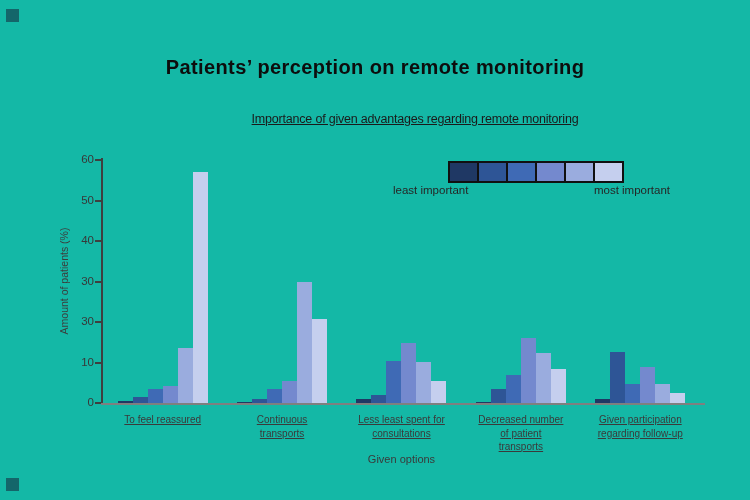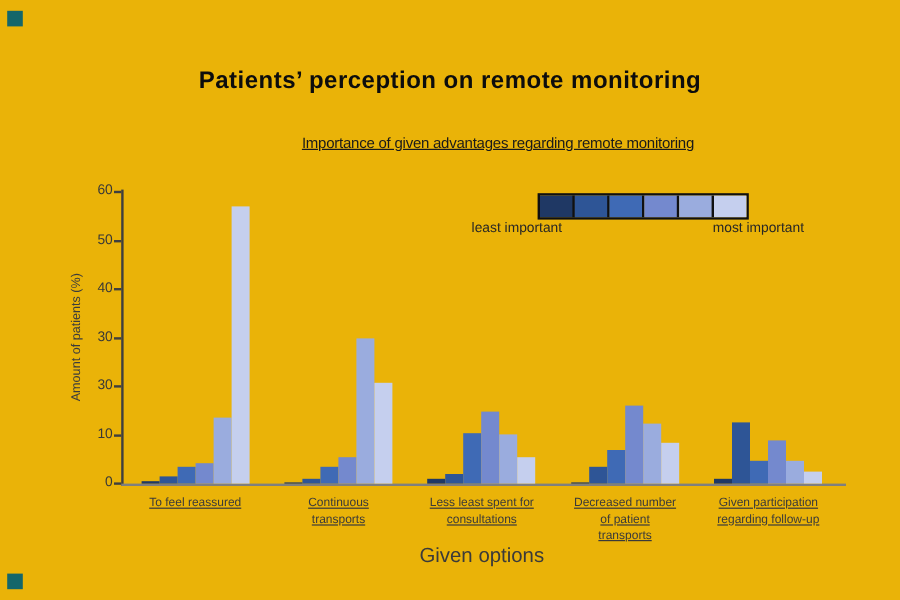--- a/index.html
+++ b/index.html
@@ -1,35 +1,35 @@
 <!DOCTYPE html>
 <html><head>
 <meta charset="utf-8">
 <style>
   html,body{margin:0;padding:0;background:#fff;}
-  .canvas{position:relative;width:750px;height:500px;background:#eab308;
+  .canvas{position:relative;width:750px;height:500px;background:#14b8a6;
           font-family:"Liberation Sans",sans-serif;overflow:hidden;}
   .corner-marker{position:absolute;width:13px;height:13px;}
   .chart-title{position:absolute;left:0;top:56px;width:100%;text-align:center;
                font-size:20px;font-weight:bold;color:#0d0d0d;letter-spacing:.4px;}
   .chart-subtitle{position:absolute;left:0;top:112px;width:100%;text-align:center;
                   font-size:12.5px;color:#1a1a1a;text-decoration:underline;letter-spacing:-.2px;padding-left:40px;}
   .y-axis-line{position:absolute;left:101px;top:158px;width:2px;height:247px;background:#3f3f3f;}
   .x-axis-line{position:absolute;left:101px;top:403px;width:604px;height:2px;background:#7f7f7f;}
   .plot-area{position:absolute;left:103px;top:160px;width:597px;height:243px;}
   .bar-group{position:absolute;bottom:0;display:flex;align-items:flex-end;justify-content:center;}
   .bar{width:15px;flex:0 0 15px;}
   .ytick-label{position:absolute;width:30px;text-align:right;font-size:11.5px;color:#383838;}
   .ytick-mark{position:absolute;left:95px;width:6px;height:2px;background:#3f3f3f;}
   .y-axis-title{position:absolute;left:64px;top:281px;transform:translate(-50%,-50%) rotate(-90deg);
                 white-space:nowrap;font-size:10.5px;color:#3c3c3c;}
   .x-labels{position:absolute;left:103px;top:413px;width:597px;height:44px;}
   .category-label{position:absolute;top:0;text-align:center;font-size:10px;line-height:13.5px;color:#3a3a3a;text-decoration:underline;}
   .x-axis-title{position:absolute;left:103px;top:453px;width:597px;text-align:center;
-                font-size:17px;color:#3a3a3a;}
+                font-size:11px;color:#3a3a3a;}
   .legend-box{position:absolute;left:448px;top:161px;width:172px;height:18px;display:flex;
               border:2px solid #101010;}
   .legend-swatch{flex:1 1 auto;border-right:2px solid #101010;}
   .legend-swatch:last-child{border-right:none;}
   .legend-labels{position:absolute;left:393px;top:184px;width:277px;display:flex;
                  justify-content:space-between;font-size:11.5px;color:#262626;}
 </style>
 </head>
 <body>
 

